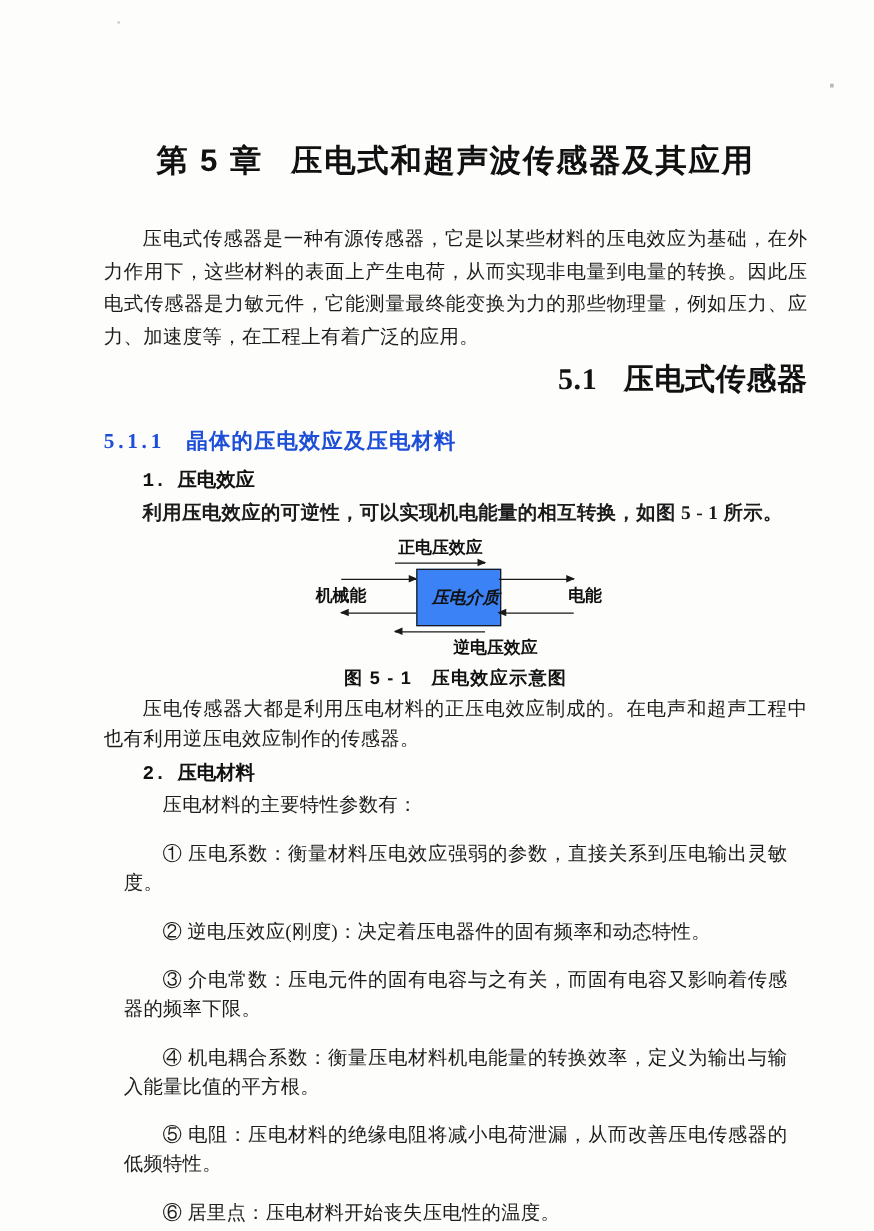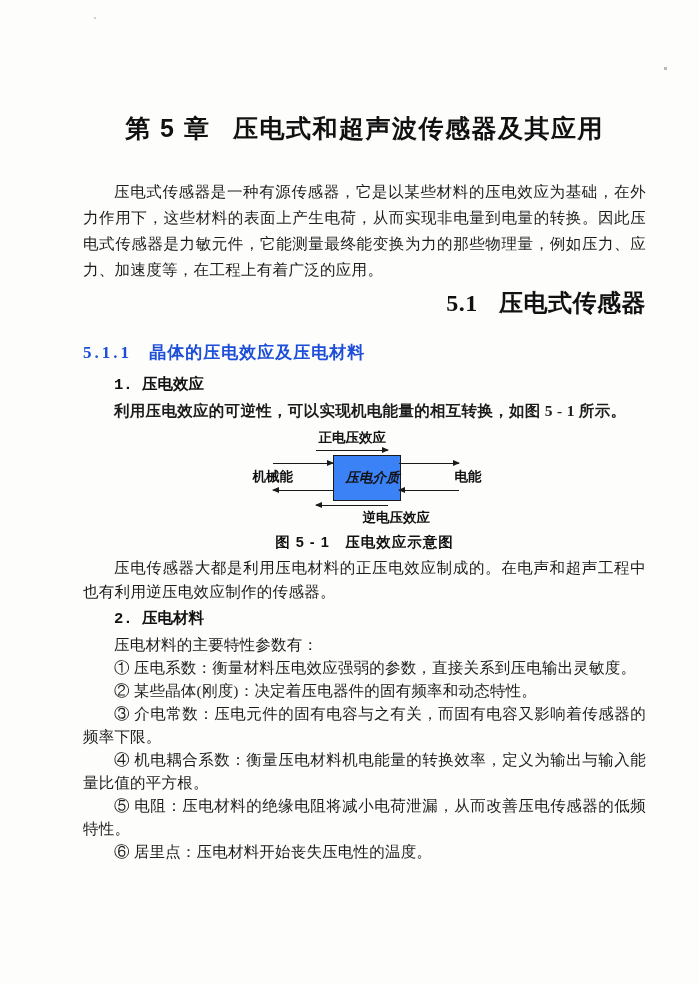--- a/index.html
+++ b/index.html
@@ -34,21 +34,21 @@
     font-family:"Liberation Serif","DejaVu Serif",serif;letter-spacing:1px;
   }
   h3.subsec .num{letter-spacing:3px;margin-right:12px;}
   h4.point{
     margin:10px 0 0 0;font-size:15.5px;font-weight:700;color:#111;
     font-family:Liberation Mono, monospace;
     text-indent:2em;line-height:23px;
   }
   p.tight{line-height:23.5px;margin-top:2px;}
   p.single{margin-top:2px;line-height:24px;font-weight:bold;}
-  p.item{margin:0;font-size:15.5px;line-height:23px;text-align:justify;text-indent:2em;letter-spacing:0.2px;}
+  p.item{margin:16px;font-size:15.5px;line-height:23px;text-align:justify;text-indent:2em;letter-spacing:0.2px;}
 
   
   .figure-wrap{margin-top:8px;}
   .fig-diagram{
     position:relative;width:220px;height:96px;margin:0 auto;
     font-family:"Liberation Sans","DejaVu Sans",sans-serif;
     font-size:13.5px;font-weight:700;color:#111;
   }
   .fig-label{position:absolute;white-space:nowrap;}
   .fig-box{
@@ -129,20 +129,20 @@
       <div class="fig-caption">图 5 - 1　压电效应示意图</div>
     </div>
 
     <p class="body" style="margin-top:4px;line-height:24px;">压电传感器大都是利用压电材料的正压电效应制成的。在电声和超声工程中也有利用逆压电效应制作的传感器。</p>
 
     <h4 class="point" style="margin-top:4px;">2. 压电材料</h4>
 
     <p class="item" style="margin-top:2px;">压电材料的主要特性参数有：</p>
 
     <p class="item">① 压电系数：衡量材料压电效应强弱的参数，直接关系到压电输出灵敏度。</p>
-    <p class="item">② 某些晶体(刚度)：决定着压电器件的固有频率和动态特性。</p>
+    <p class="item">② 逆电压效应(刚度)：决定着压电器件的固有频率和动态特性。</p>
     <p class="item">③ 介电常数：压电元件的固有电容与之有关，而固有电容又影响着传感器的频率下限。</p>
     <p class="item">④ 机电耦合系数：衡量压电材料机电能量的转换效率，定义为输出与输入能量比值的平方根。</p>
     <p class="item">⑤ 电阻：压电材料的绝缘电阻将减小电荷泄漏，从而改善压电传感器的低频特性。</p>
     <p class="item">⑥ 居里点：压电材料开始丧失压电性的温度。</p>
 
   </div>
 </div>
 
 </body></html>

